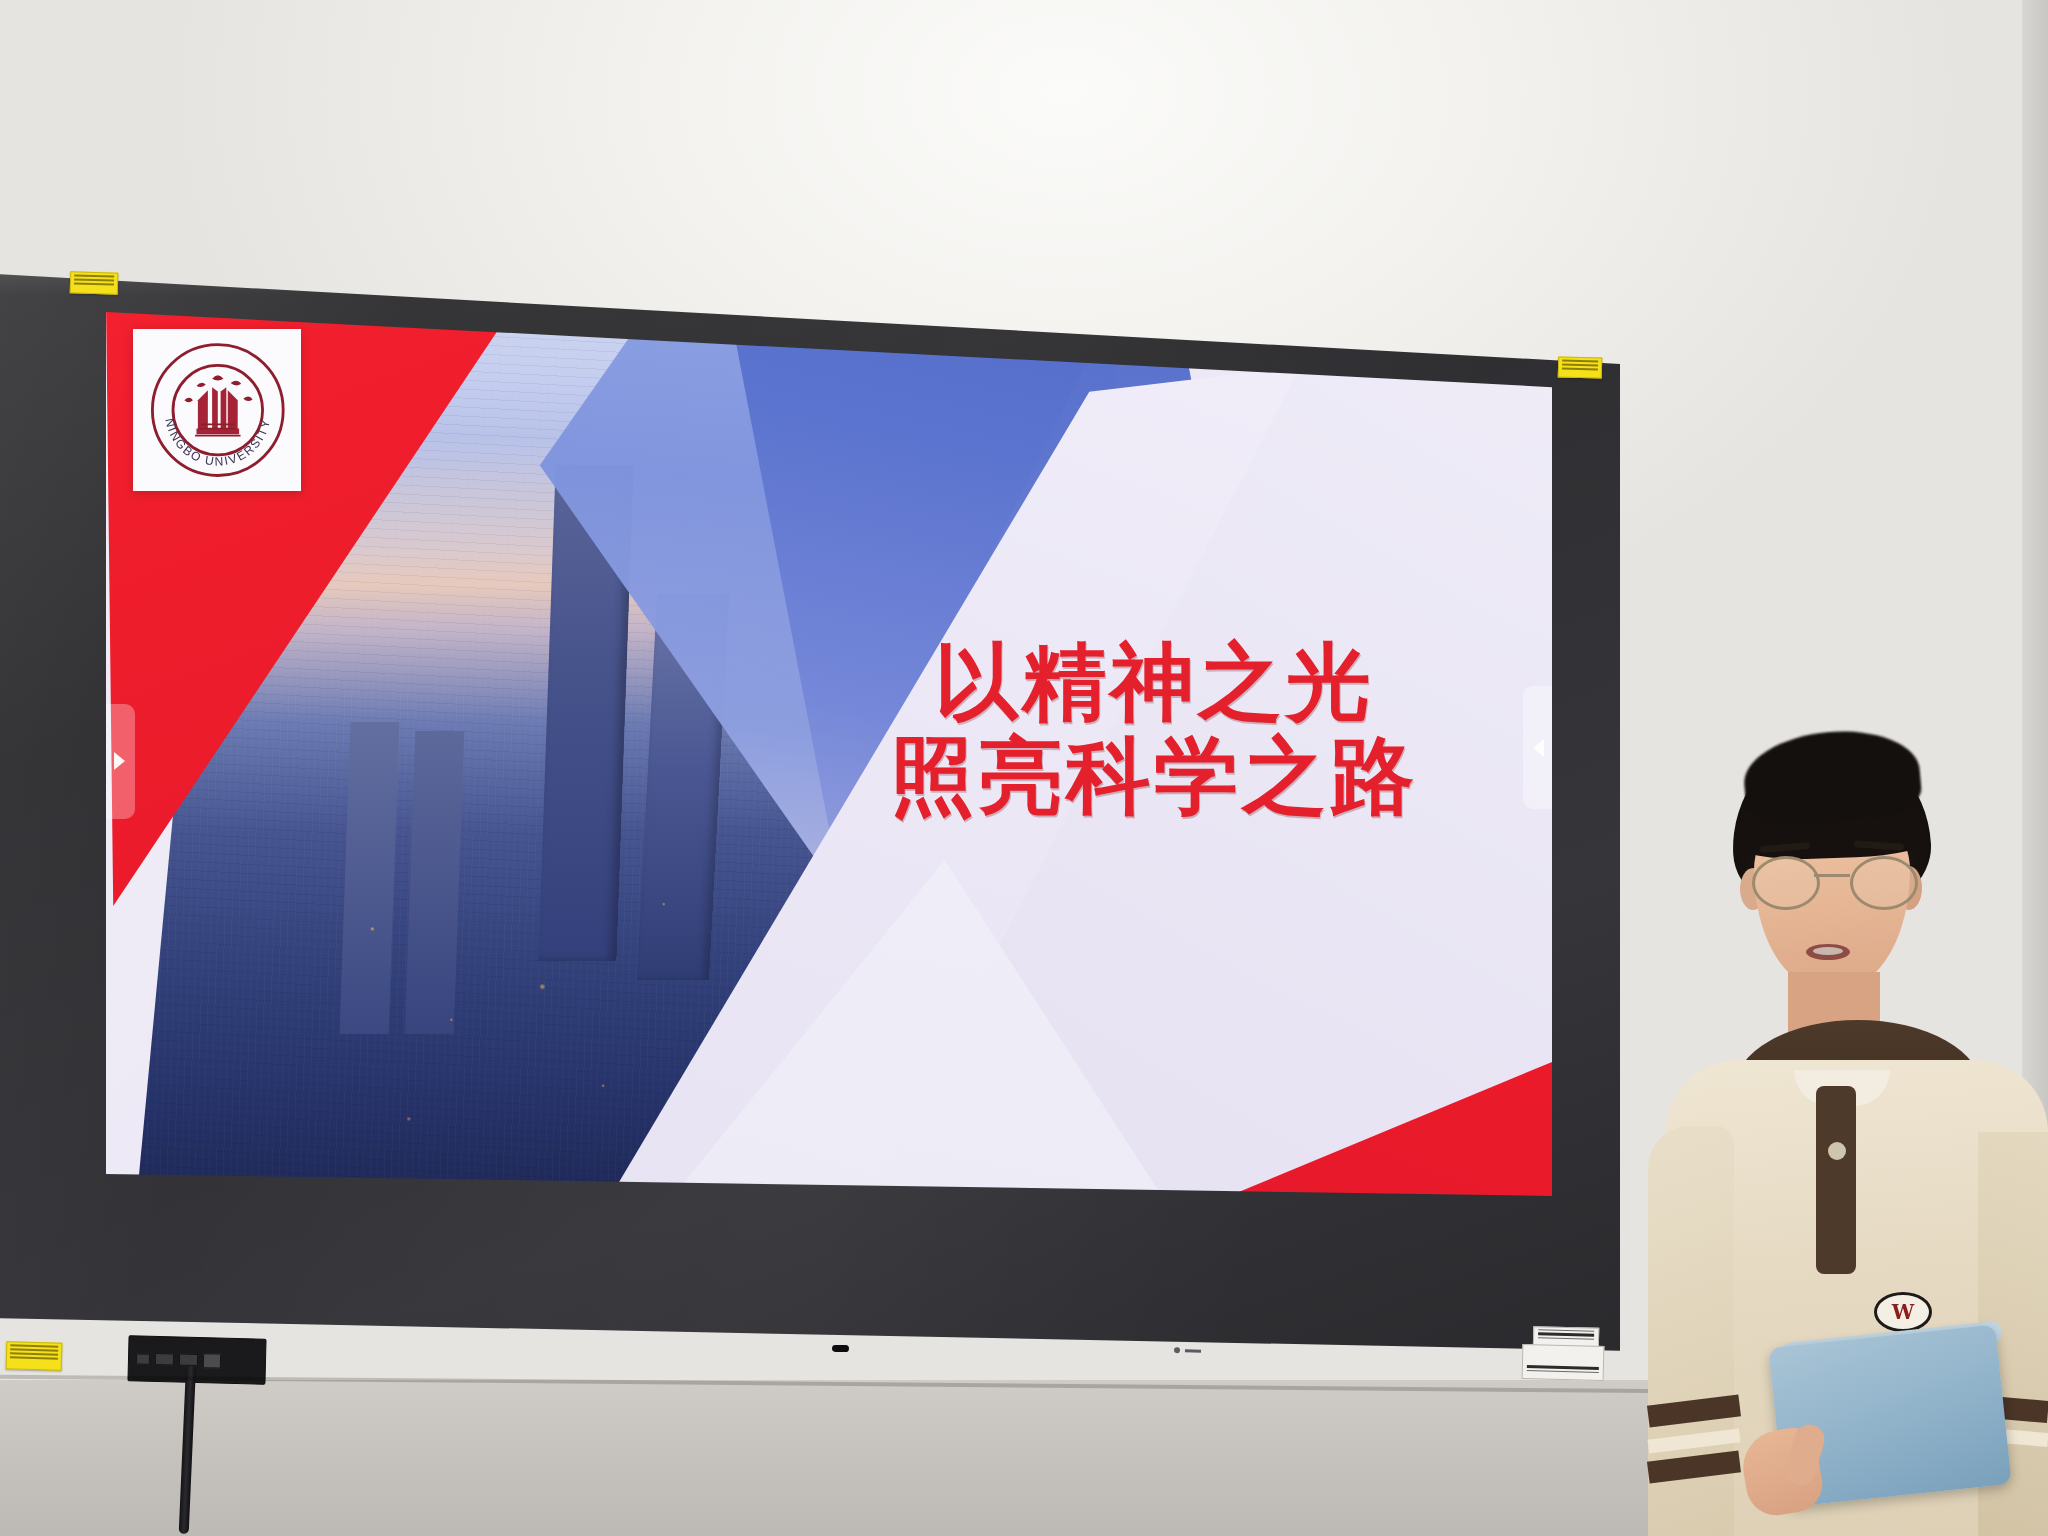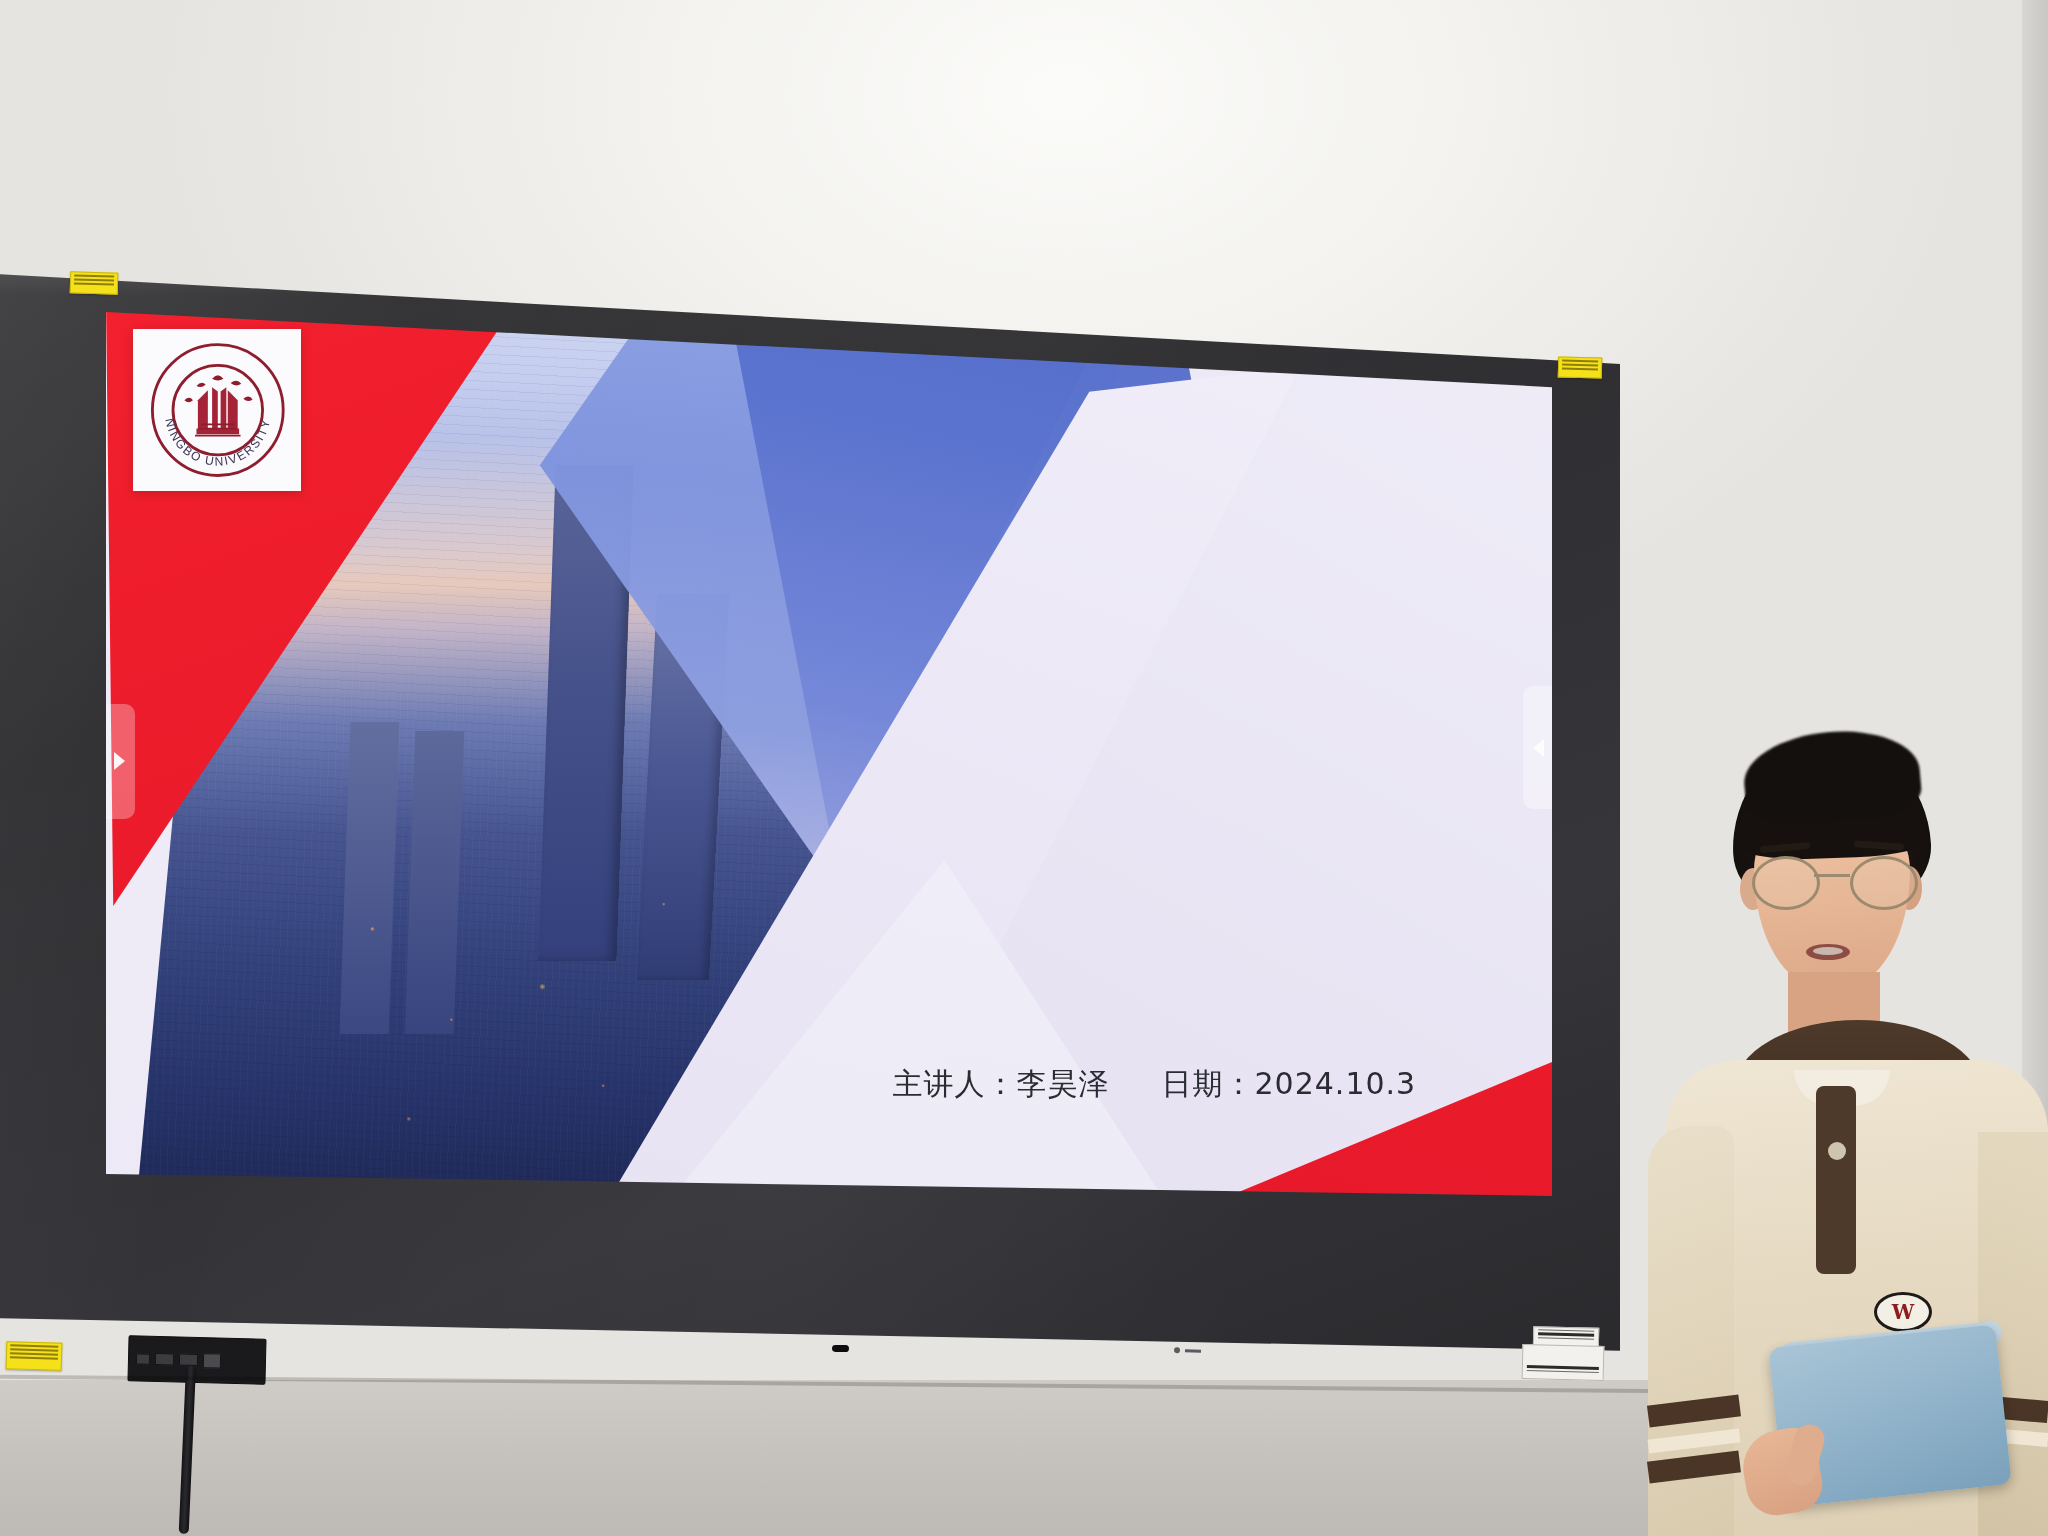--- a/index.html
+++ b/index.html
@@ -421,25 +421,25 @@
               <line x1="74" y1="126" x2="126" y2="126"></line>
               <line x1="68" y1="136" x2="132" y2="136"></line>
             </g>
             <path id="arcBottom" d="M26 104 a74 74 0 0 0 148 0" fill="none"></path>
             <text font-family="Liberation Sans, sans-serif" font-size="17" letter-spacing="2.4" fill="#3b3553">
               <textPath href="#arcBottom" startOffset="50%" text-anchor="middle">NINGBO UNIVERSITY</textPath>
             </text>
           </svg>
         </div>
 
-
-        <div class="meta-row">
-          <span>主讲人：李昊泽</span>
-          <span>日期：2024.10.3</span>
+        <div class="title-block">
+          <div class="title-line">以精神之光</div>
+          <div class="title-line">照亮科学之路</div>
         </div>
+
 
         <div class="tab-left">
           <span class="tri-r"></span>
         </div>
         <div class="tab-right">
           <span class="tri-l"></span>
         </div>
 
       </div>
     </div>

